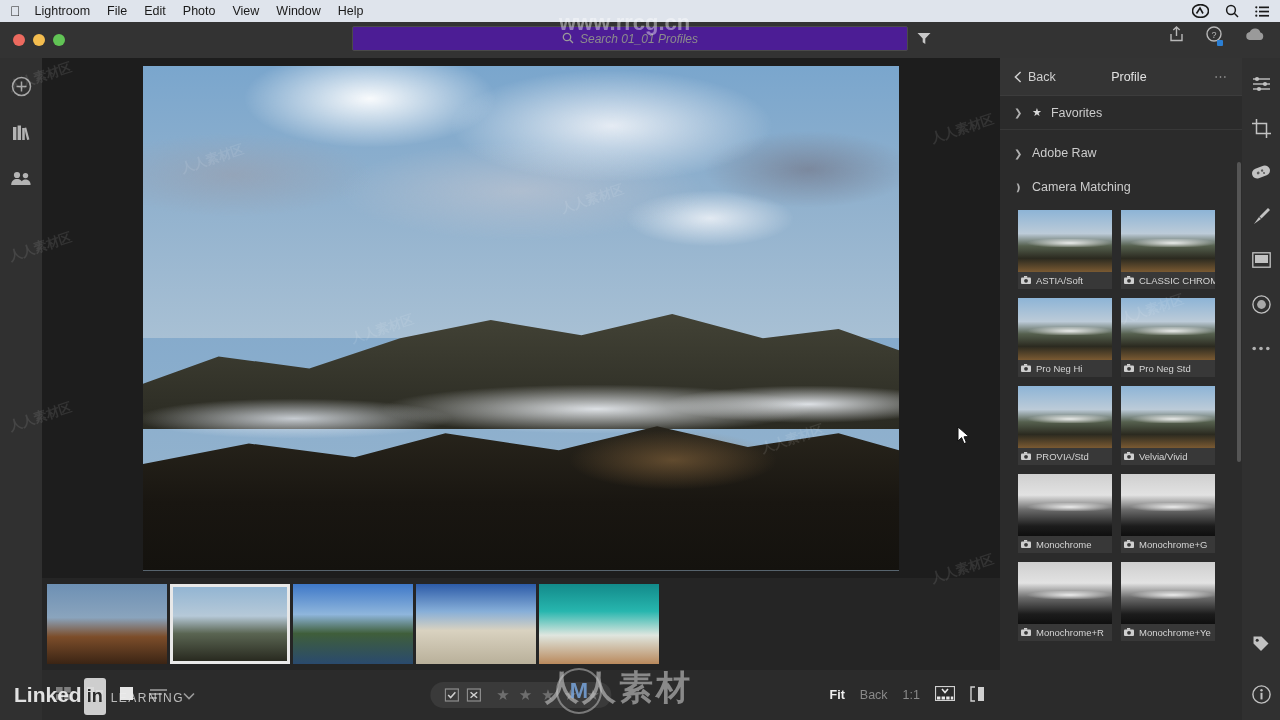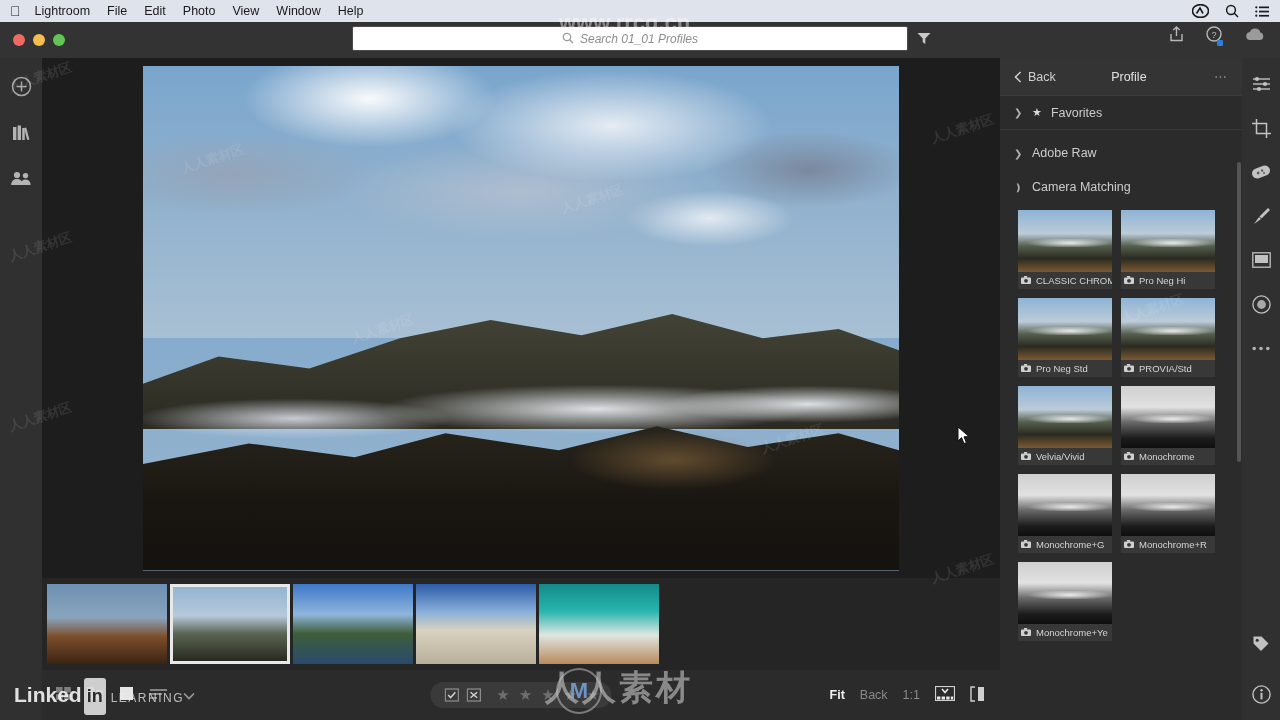--- a/index.html
+++ b/index.html
@@ -26,21 +26,21 @@
   .titlebar {
     position: absolute; top: 22px; left: 0; width: 1280px; height: 36px;
     background: #333333; display: flex; align-items: center;
   }
   .lights { display: flex; gap: 8px; padding-left: 13px; }
   .light { width: 12px; height: 12px; border-radius: 50%; }
   .l-red { background: #ec6a5f; } .l-yel { background: #f4bd4f; } .l-grn { background: #61c455; }
 
   .searchwrap { position: absolute; left: 352px; top: 26px; width: 556px; height: 25px; }
   .searchbox {
-    width: 100%; height: 100%; background: #ffffff;
+    width: 100%; height: 100%; background: #4c1d95;
     border: 1px solid #4a4a4a; border-radius: 2px;
     display: flex; align-items: center; justify-content: center; gap: 6px;
   }
   .searchbox .ph { color: #8c8c8c; font-size: 12px; font-style: italic; }
   .funnel { position: absolute; left: 917px; top: 31px; }
 
   .tb-right { position: absolute; right: 14px; top: 26px; display: flex; align-items: center; gap: 22px; }
 
   
   .leftrail {
@@ -423,20 +423,33 @@
       <div class="pcard">
         <div class="pthumb pc-color">
             <div class="band"></div>
           </div>
         <div class="pcap">
           <span class="camico"><svg width="10" height="8" viewBox="0 0 10 8">
                 <rect x="0" y="1.6" width="10" height="6.4" rx="1" fill="#cfcfcf"></rect>
                 <rect x="3" y="0" width="3.2" height="1.8" fill="#cfcfcf"></rect>
                 <circle cx="5" cy="4.8" r="1.9" fill="#383838"></circle>
               </svg></span>
+          <span>ASTIA/Soft</span>
+        </div>
+      </div>
+      <div class="pcard">
+        <div class="pthumb pc-color">
+            <div class="band"></div>
+          </div>
+        <div class="pcap">
+          <span class="camico"><svg width="10" height="8" viewBox="0 0 10 8">
+                <rect x="0" y="1.6" width="10" height="6.4" rx="1" fill="#cfcfcf"></rect>
+                <rect x="3" y="0" width="3.2" height="1.8" fill="#cfcfcf"></rect>
+                <circle cx="5" cy="4.8" r="1.9" fill="#383838"></circle>
+              </svg></span>
           <span>CLASSIC CHROME</span>
         </div>
       </div>
       <div class="pcard">
         <div class="pthumb pc-color">
             <div class="band"></div>
           </div>
         <div class="pcap">
           <span class="camico"><svg width="10" height="8" viewBox="0 0 10 8">
                 <rect x="0" y="1.6" width="10" height="6.4" rx="1" fill="#cfcfcf"></rect>

